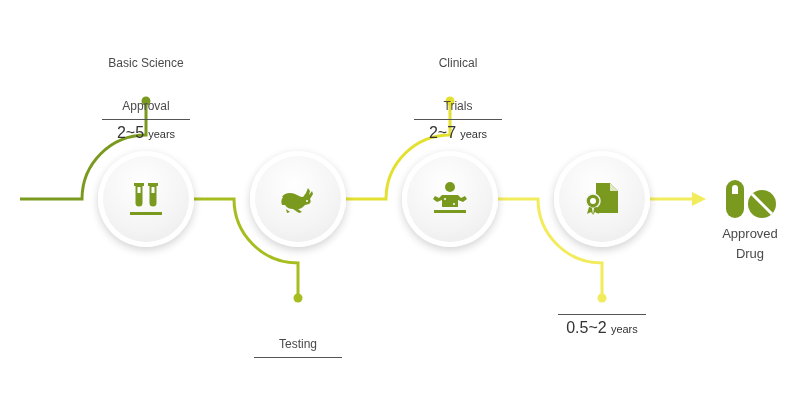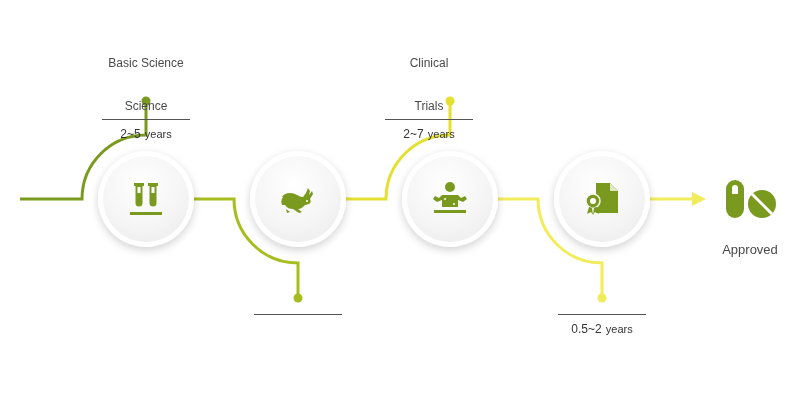--- a/index.html
+++ b/index.html
@@ -10,25 +10,25 @@
       position:absolute; width:96px; height:96px; border-radius:50%;
       background: radial-gradient(circle at 45% 35%, #ffffff 0%, #f4f4f4 55%, #e6e6e6 100%);
       box-shadow: 0 3px 8px rgba(0,0,0,0.18), inset 0 0 0 5px #ffffff;
       display:flex; align-items:center; justify-content:center;
     }
     .circle svg { width:48px; height:48px; }
     .label { position:absolute; text-align:center; width:100px; }
     .label .title { font-size:12px; line-height:16px; color:#4a4a4a;margin-top:27px; }
     .label .rule { height:1px; background:#555; margin:5px 6px 4px; }
     .label .dur { font-size:15px; color:#333; }
-    .label .dur .num { font-size:12px; }
+    .label .dur .num { font-size:16px; }
     .label .dur .unit { font-size:11px; }
     .final { position:absolute; left:710px; top:178px; width:80px; text-align:center; }
     .final svg { width:60px; height:44px; display:block; margin:0 auto; }
-    .final .title { font-size:13px; line-height:16px; color:#4a4a4a; margin-top:20px; }
+    .final .title { font-size:13px; line-height:16px; color:#4a4a4a; margin-top:4px; }
   </style>
 </head>
 <body>
 
 <svg id="lines" viewBox="0 0 800 400">
   <defs>
     <linearGradient id="g1" x1="0" x2="1" y1="0" y2="0">
       <stop offset="0" stop-color="#7a9a1f"></stop>
       <stop offset="1" stop-color="#a7bd1f"></stop>
     </linearGradient>
@@ -83,33 +83,34 @@
     <path d="M18 8h14l8 8v22H18z" fill="#7a9a1f"></path>
     <path d="M32 8v8h8" fill="#dfe7c4"></path>
     <circle cx="15" cy="26" r="7" fill="#7a9a1f" stroke="#f3f3f3" stroke-width="1.5"></circle>
     <circle cx="15" cy="26" r="3" fill="#fff"></circle>
     <path d="M11 32l-2 7 4-2 2 3 1-7z M19 32l2 7-4-2-2 3-1-7z" fill="#7a9a1f"></path>
   </svg>
 </div>
 
 <div class="label" style="left:96px; top:28px;">
   <div class="title">Basic Science</div>
-  <div class="title">Science</div>
+  <div class="title">Approval</div>
   <div class="rule"></div>
   <div class="dur">
     <span class="num">2~5</span>
     <span class="unit">years</span>
   </div>
 </div>
 
 <div class="label" style="left:248px; top:309px;">
+  <div class="title">Testing</div>
   <div class="rule"></div>
 </div>
 
-<div class="label" style="left:379px; top:28px;">
+<div class="label" style="left:408px; top:28px;">
   <div class="title">Clinical</div>
   <div class="title">Trials</div>
   <div class="rule"></div>
   <div class="dur">
     <span class="num">2~7</span>
     <span class="unit">years</span>
   </div>
 </div>
 
 <div class="label" style="left:552px; top:309px;">
@@ -121,13 +122,14 @@
 </div>
 
 <div class="final">
   <svg viewBox="0 0 60 44">
     <rect x="6" y="2" width="18" height="38" rx="9" fill="#7a9a1f"></rect>
     <path d="M12 16v-6a3 3 0 0 1 6 0v6z" fill="#fff"></path>
     <circle cx="42" cy="26" r="14" fill="#7a9a1f"></circle>
     <line x1="32" y1="16" x2="52" y2="36" stroke="#fff" stroke-width="3"></line>
   </svg>
   <div class="title">Approved</div>
+  <div class="title">Drug</div>
 </div>
 
 </body></html>

